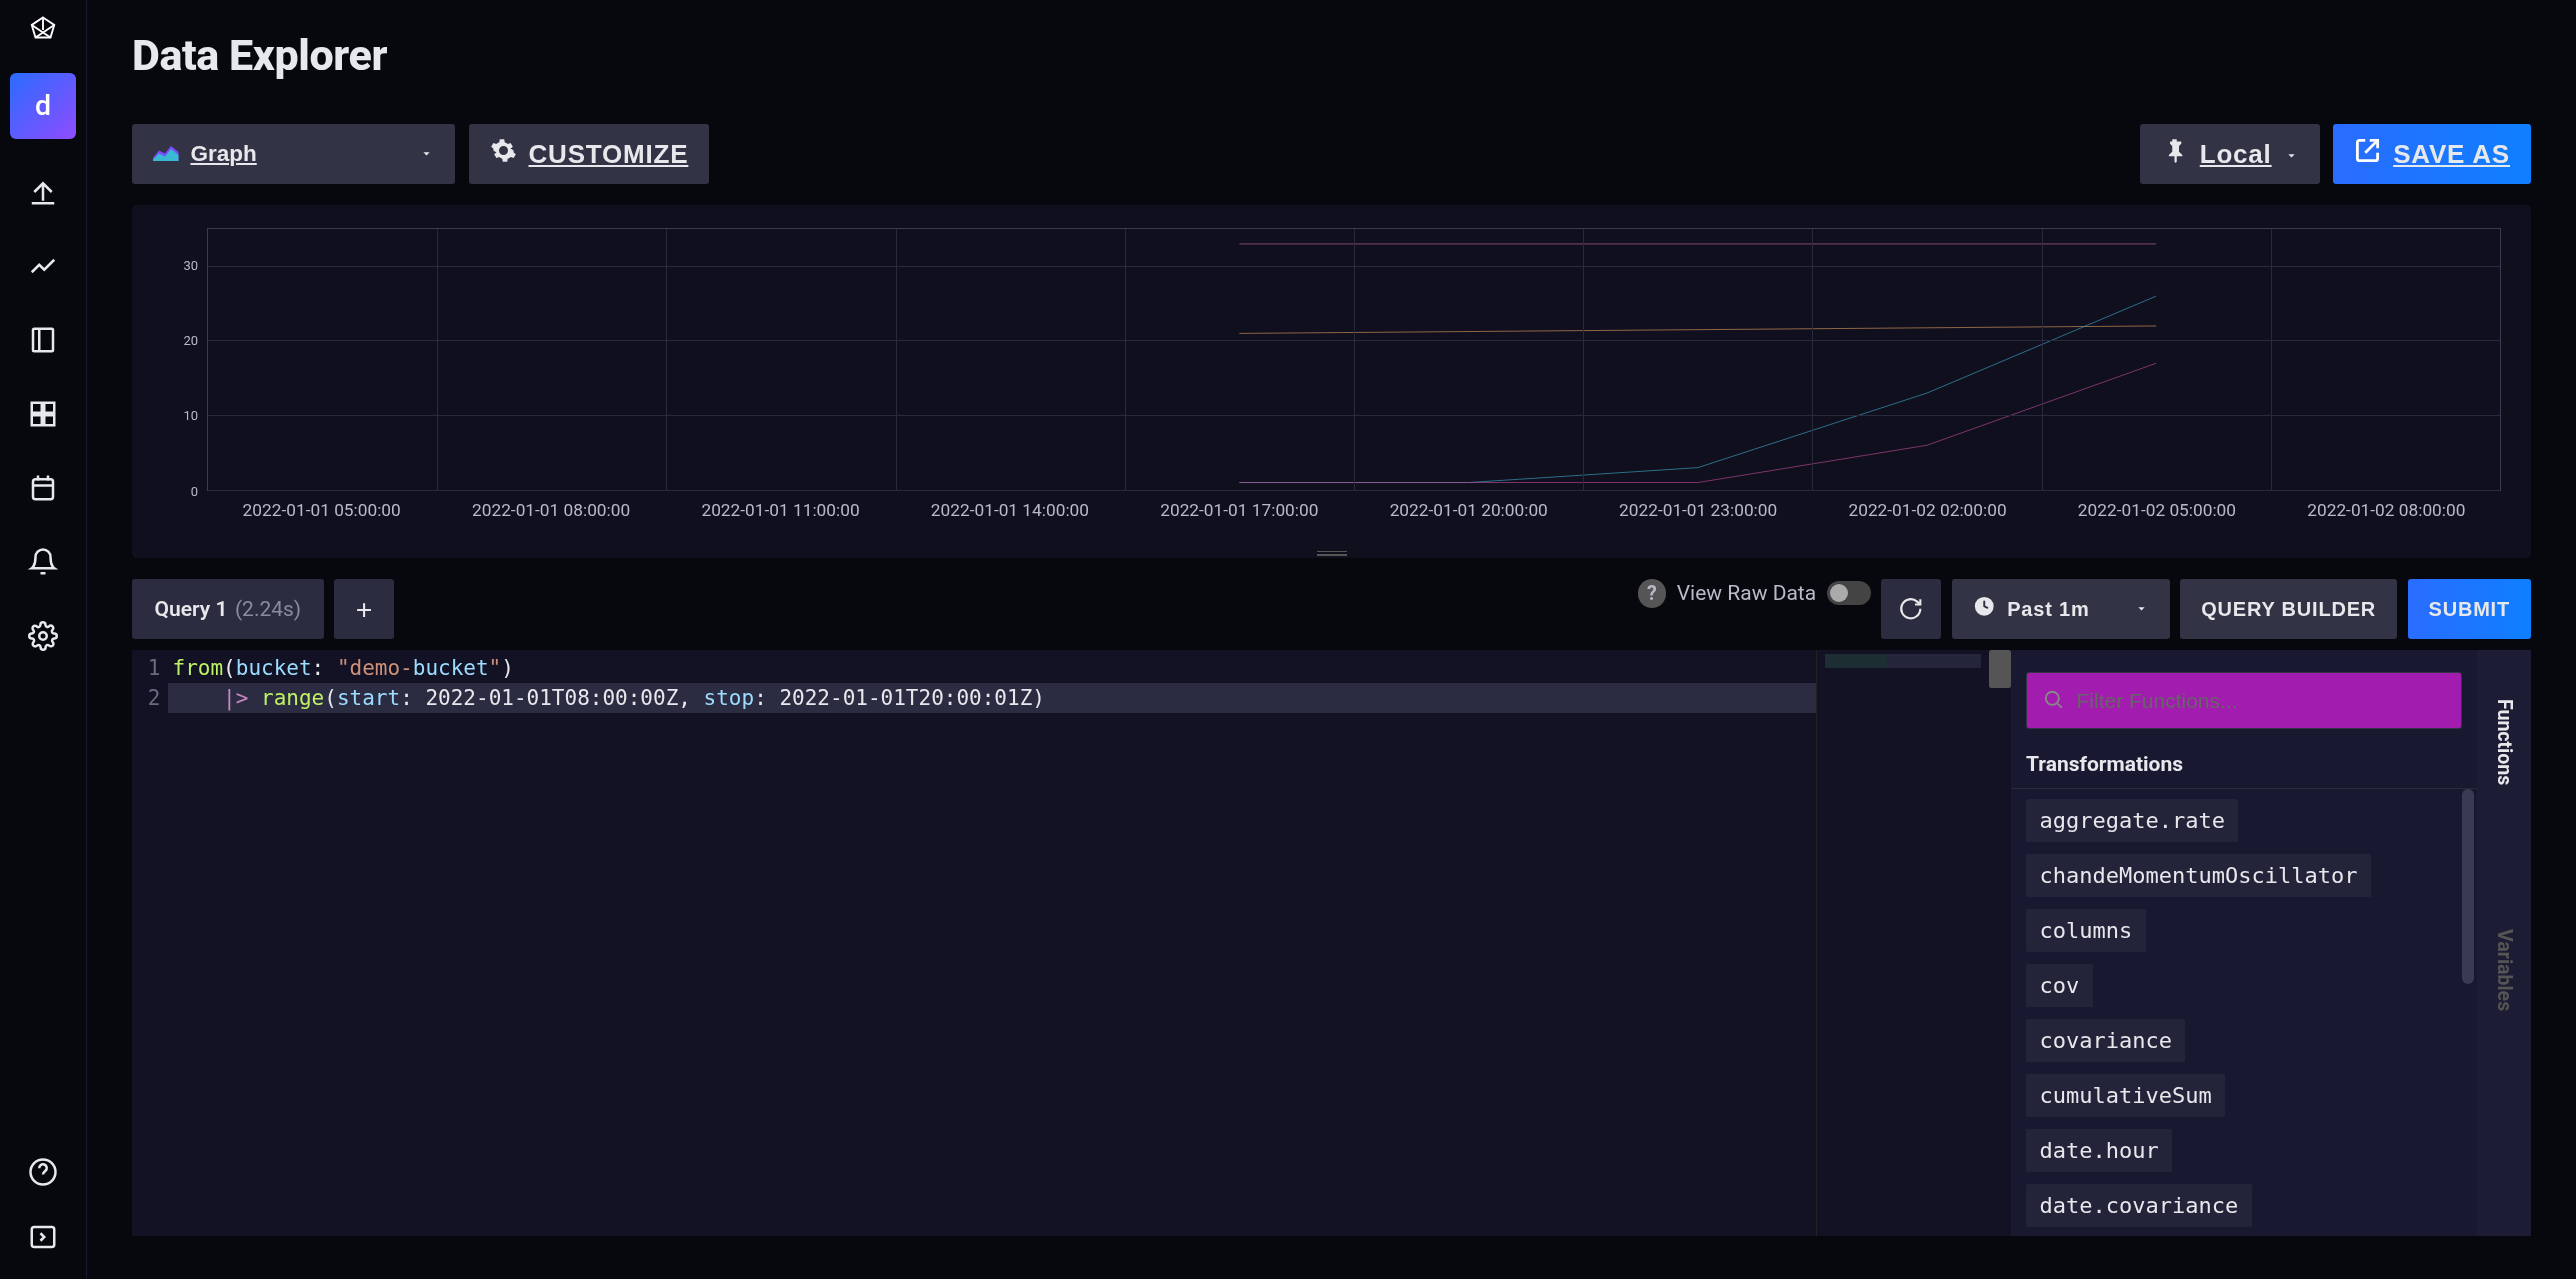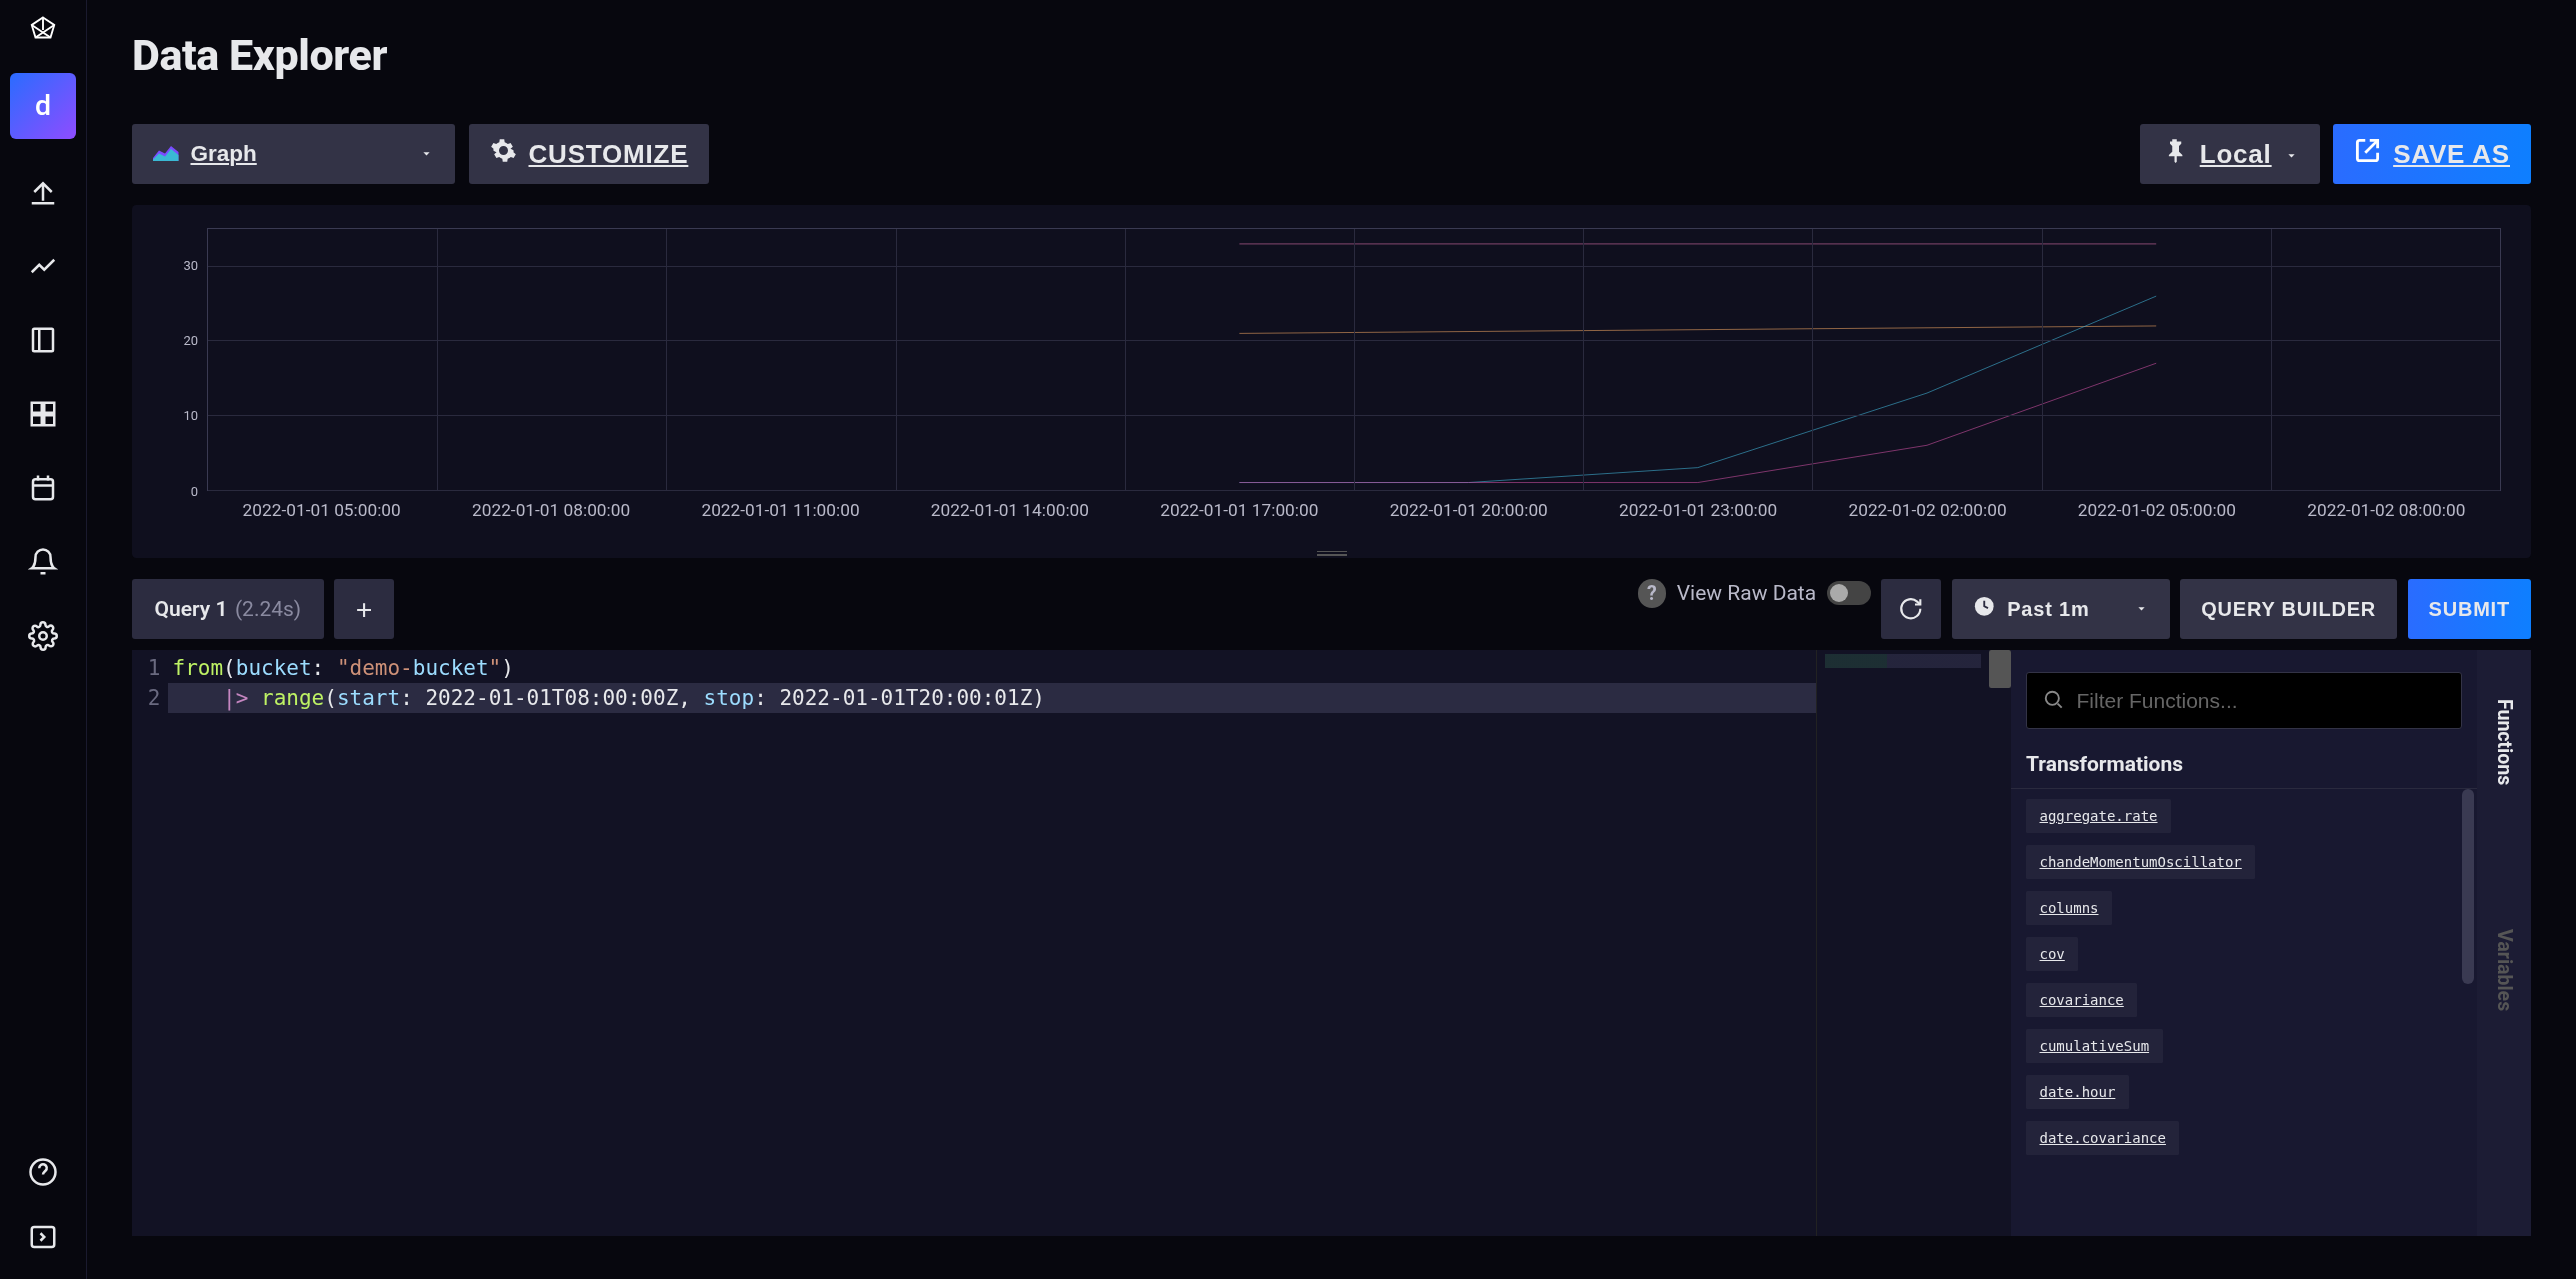--- a/index.html
+++ b/index.html
@@ -118,34 +118,33 @@
 .tok-fn{color:#bef264;} .tok-key{color:#9cdcfe;} .tok-str{color:#ce9178;} .tok-pipe{color:#c586c0;}
 
 .minimap { width:195px; background:#121224; border-left:0.8px solid #222; position:relative;}
 .minimap .mm-scrub { position:absolute; top:0; right:0; width:22.5px; height:38px; background:#555; border-radius:2.3px;}
 .minimap .mm-text { position:absolute; top:4.5px; left:7.5px; right:30px; height:13.5px; background:linear-gradient(90deg,#2d5a4a 0%,#2d5a4a 40%,#404060 40%,#404060 100%); opacity:0.4;}
 
 
 .fn-panel { width:466px; background:#181830; display:flex; flex-direction:column; padding:22.5px 0 0 0;}
 .fn-search {
   margin: 0 15px 13.5px 15px;
-  height:57px; background:#000000; border:1.5px solid #333346; border-radius:3px;
+  height:57px; background:#a21caf; border:1.5px solid #333346; border-radius:3px;
   display:flex;align-items:center;padding:0 15px;gap:12px;
 }
 .fn-search input { flex:1; background:transparent; border:none; color:#e7e8eb; font-size:21px; outline:none;}
 .fn-search input::placeholder{color:#666;}
 .fn-section-label { font-size:21px; font-weight:700; padding:9px 15px 12px 15px; border-bottom:0.8px solid #2a2a3e;}
 .fn-list { flex:1; overflow-y:auto; padding:10.5px 15px; position:relative;}
 .fn-scrollbar { position:absolute; right:3px; top:0; width:12px; height:195px; background:#3a3a52; border-radius:6px;}
 .fn-item {
   display:inline-block;
-  font-family:Menlo,monospace; font-size:14px;
+  font-family:Menlo,monospace; font-size:22px;
   background:#23233a; padding:9px 13.5px; margin-bottom:12px; border-radius:1.5px;
   cursor:pointer;
-  text-decoration:underline;
 }
 .fn-list > div { display:block; }
 
 
 .side-rail { width:54px; background:#1c1c34; display:flex; flex-direction:column; align-items:center; padding-top:22.5px;}
 .rail-tab { writing-mode:vertical-rl; font-size:19.5px; font-weight:700; padding:27px 0; cursor:pointer; color:#e7e8eb;}
 .rail-tab.dim { color:#555; margin-top:90px;}
 
 .svg-ico { width:27px; height:27px; }
 .svg-ico-lg { width:30px; height:30px; }

